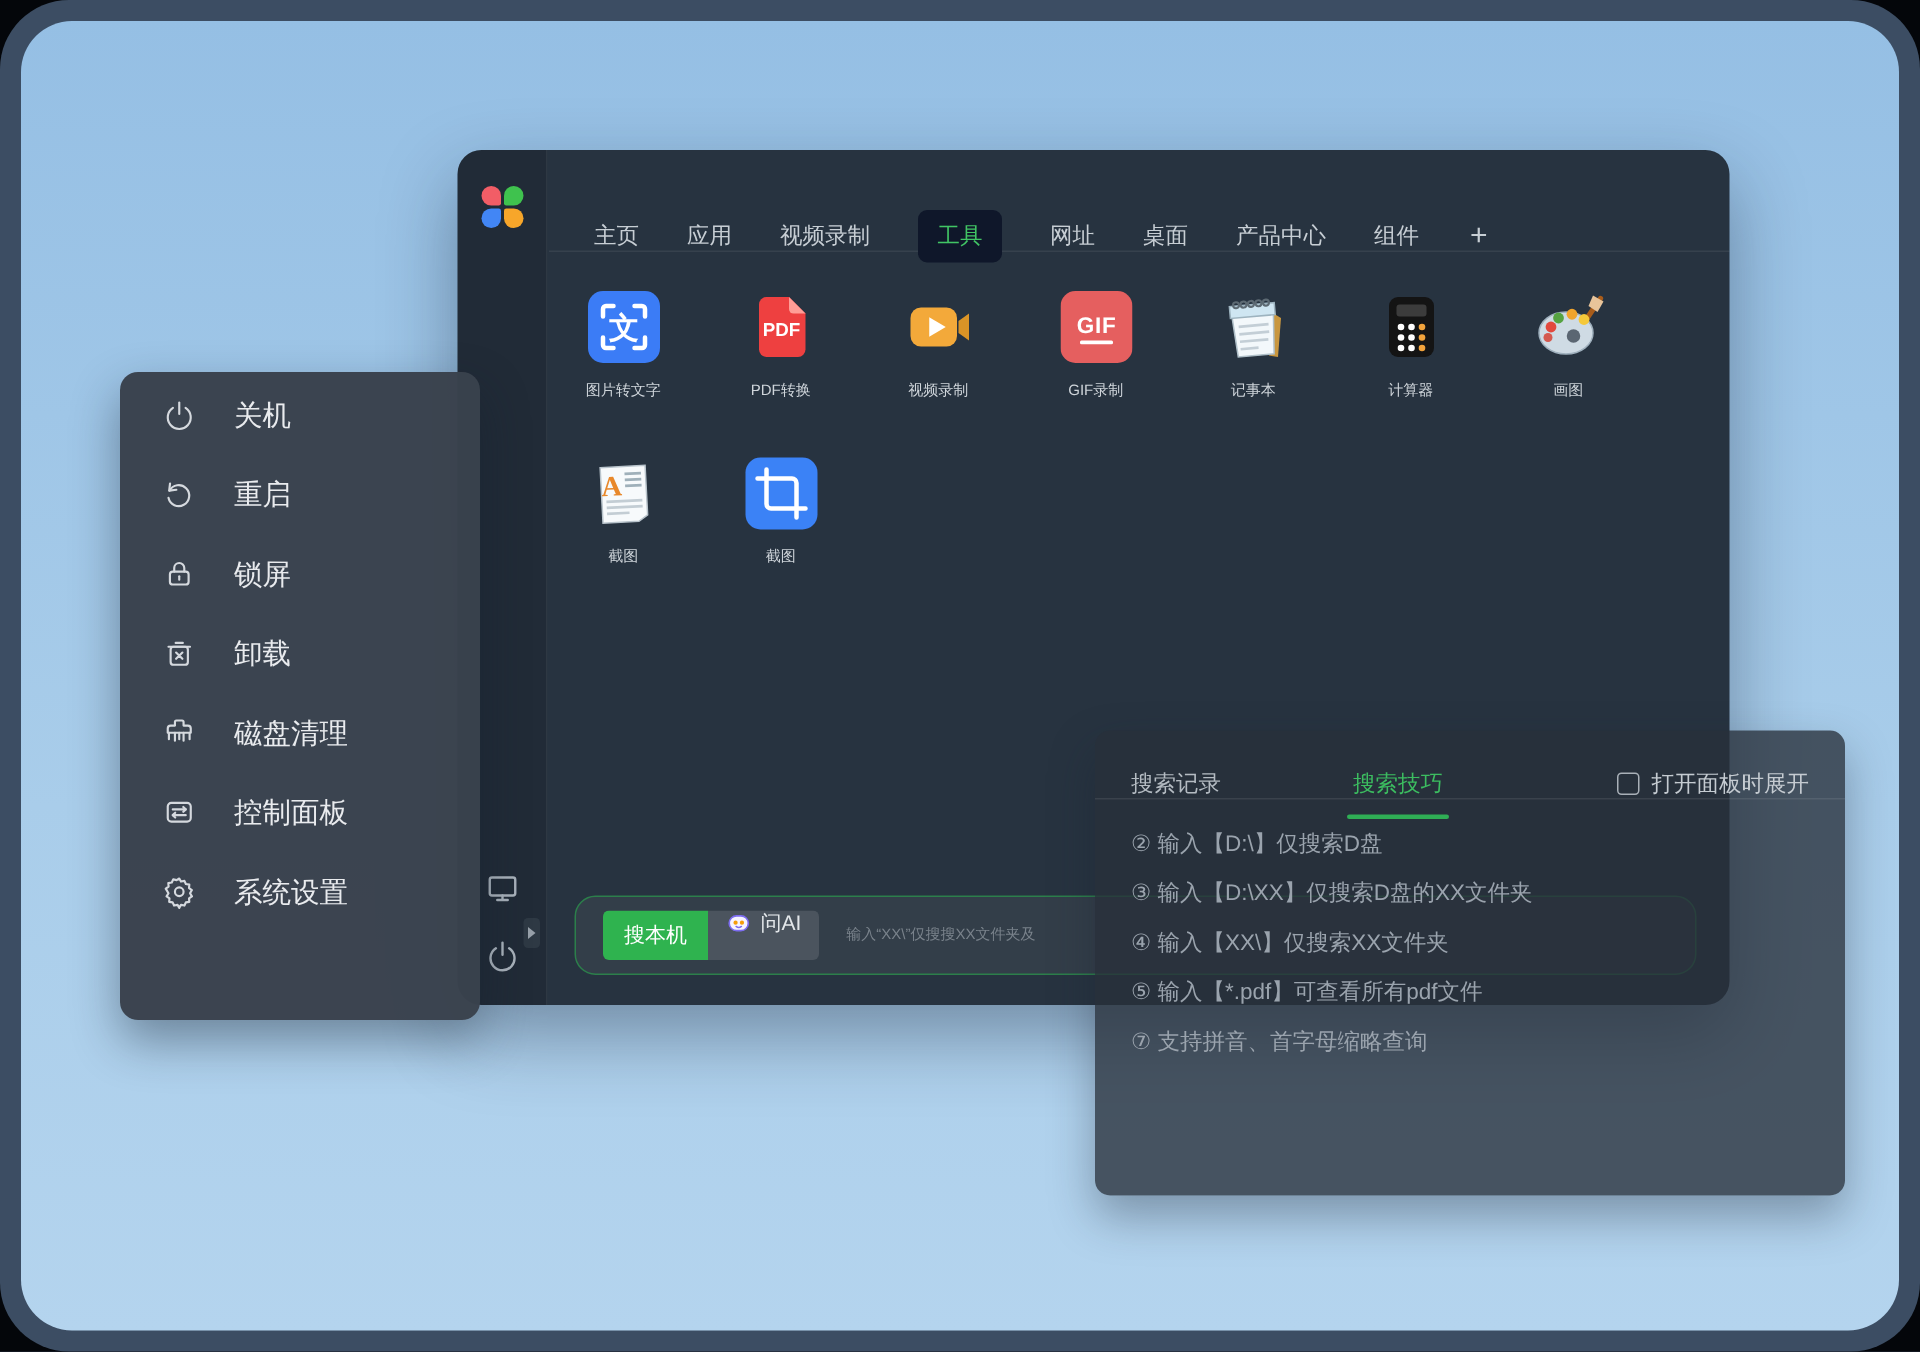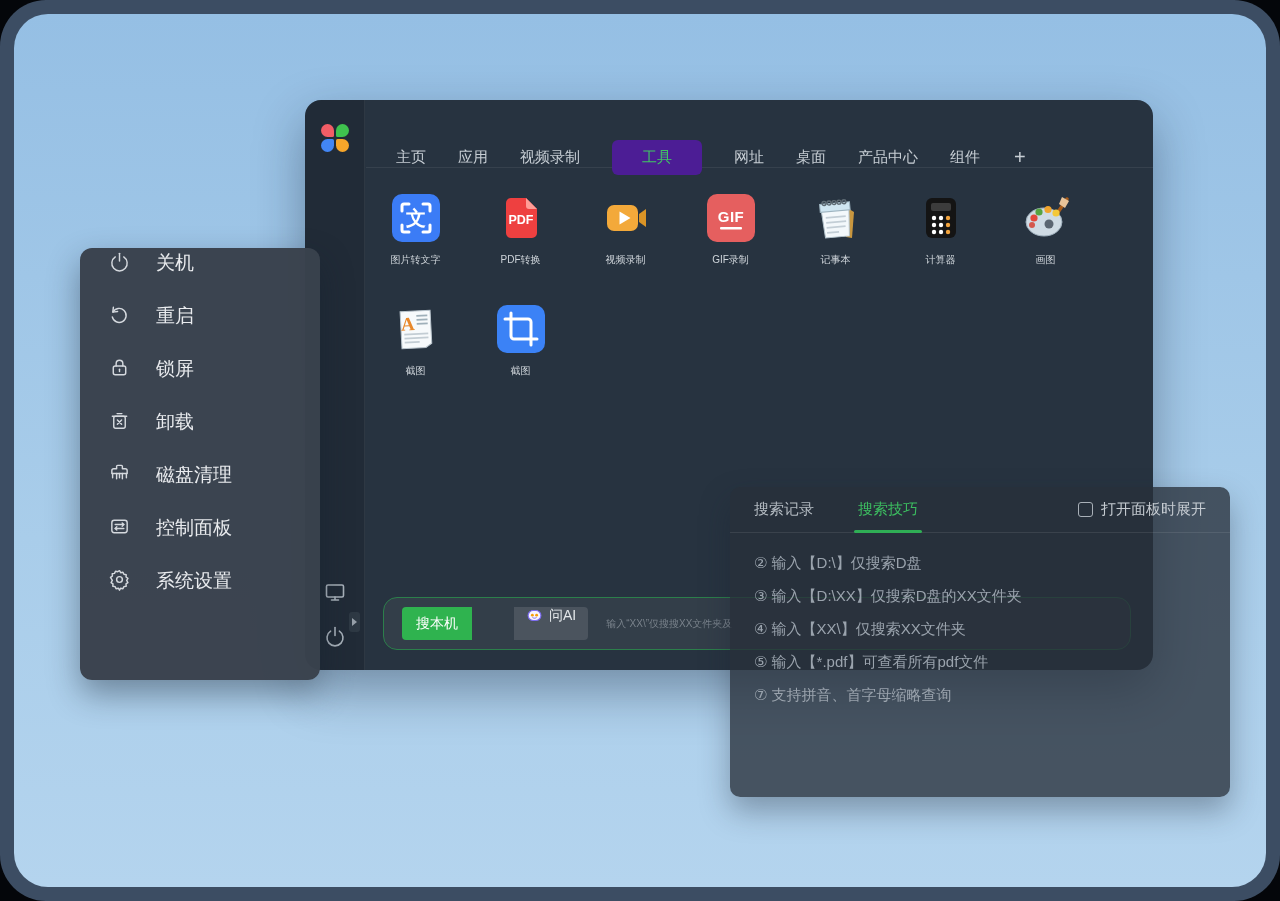--- a/index.html
+++ b/index.html
@@ -22,66 +22,66 @@
     width:28px; height:28px; display:grid; grid-template-columns:13px 13px; gap:2px; }
   .petal { width:13px; height:13px; }
   .petal.red    { background:#f25d66; border-radius:50% 50% 12% 50%; }
   .petal.green  { background:#3fc24e; border-radius:50% 50% 50% 12%; }
   .petal.blue   { background:#4286f5; border-radius:50% 12% 50% 50%; }
   .petal.orange { background:#f7a62a; border-radius:12% 50% 50% 50%; }
 
   .tabbar { margin-left:61px; height:68px; display:flex; align-items:center;
     gap:32px; padding-left:30px; border-bottom:1px solid rgba(255,255,255,.07); }
   .tab { font-size:15px; color:#c7ced4; white-space:nowrap; cursor:default;margin-top:48px; }
-  .tab.active { background:#4c1d95; color:#41c464; padding:8px 30px; border-radius:6px; }
+  .tab.active { background:#0f172a; color:#41c464; padding:8px 13px; border-radius:6px; }
   .tab-add { font-size:20px; color:#c7ced4; margin-left:2px; }
 
   .tools-grid { position:absolute; left:58px; top:94px;
     display:grid; grid-template-columns:repeat(7,105px); row-gap:38px; }
   .tool { width:105px; display:flex; flex-direction:column; align-items:center; }
   .tool-icon { width:48px; height:48px; border-radius:10px; display:flex;
     align-items:center; justify-content:center; position:relative; }
   .tool-icon svg { display:block; }
   .tool-label { margin-top:11px; font-size:10px; color:#cfd5da; }
 
   
   .searchbar { position:absolute; left:78px; top:497px; width:748px; height:53px;
     background:#333e49; border:1.5px solid #2c7f4b; border-radius:14px;
     display:flex; align-items:center; padding-left:18px; }
-  .seg { display:flex; height:33px; border-radius:4px; overflow:hidden;gap:42px; }
+  .seg { display:flex; height:33px; border-radius:4px; overflow:hidden; }
   .seg-local { background:#2fb34f; color:#fff; font-size:14px;
     display:flex; align-items:center; padding:0 14px; border:none; }
   .seg-ai { background:#4b545e; color:#e3e7ea; font-size:14px;
     display:flex; align-items:flex-start; gap:6px; padding:0 12px; border:none; }
   .search-input { flex:1; margin-left:18px; background:transparent; border:none;
     outline:none; font-size:10px; color:#c2c9cf; font-family:inherit; }
   .search-input::placeholder { color:#79828b; }
 
   .side-icons { position:absolute; left:0; top:480px; width:60px;
     display:flex; flex-direction:column; align-items:center; gap:16px; }
   .collapse-handle { position:absolute; left:44px; top:512px; width:11px; height:20px;
     background:#2e3944; border-radius:3px; display:flex; align-items:center; justify-content:center; }
   .collapse-handle i { display:block; width:0; height:0; border-left:5px solid #97a0a9;
     border-top:4px solid transparent; border-bottom:4px solid transparent; }
 
   
   .power-menu { position:absolute; left:80px; top:248px; width:240px; height:432px;
     background:rgba(57,65,76,.98); border-radius:12px; z-index:3;
     box-shadow:0 14px 32px rgba(20,30,45,.42); padding-top:2px; }
-  .pm-item { height:53px; display:flex; align-items:flex-start; padding-left:28px; gap:25px; }
+  .pm-item { height:53px; display:flex; align-items:center; padding-left:28px; gap:25px; }
   .pm-item svg { width:23px; height:23px; stroke:#d5d9de; fill:none;
     stroke-width:1.5; stroke-linecap:round; stroke-linejoin:round; }
   .pm-label { font-size:19px; color:#e9ebee; }
 
   
   .tips-panel { position:absolute; left:730px; top:487px; width:500px; height:310px;
     background:rgba(40,48,58,.78); border-radius:10px; z-index:4;
     box-shadow:0 14px 30px rgba(25,35,50,.35); }
-  .tips-header { height:46px; display:flex; align-items:center; padding:0 24px;
-    border-bottom:1px solid rgba(255,255,255,.09); }
+  .tips-header { height:46px; display:flex; align-items:flex-end; padding:0 24px;
+    border-bottom:1px solid rgba(255,255,255,.09);gap:44px; }
   .tips-tab { font-size:15px; color:#b4bbc2; position:relative; margin-right:44px; }
   .tips-tab.active { color:#3cbd60; }
   .tips-tab.active::after { content:""; position:absolute; left:-4px; right:-4px;
     bottom:-14px; height:3px; background:#2fae55; border-radius:2px; }
   .expand-opt { margin-left:auto; display:flex; align-items:center; gap:8px; }
   .checkbox { width:15px; height:15px; border:1.5px solid #a9b0b8; border-radius:3px; }
   .expand-label { font-size:15px; color:#c5cbd1; }
   .tips-list { padding:13px 24px 0; }
   .tip-line { font-size:15px; color:#9aa3ad; line-height:33px; white-space:nowrap; }
 </style>

